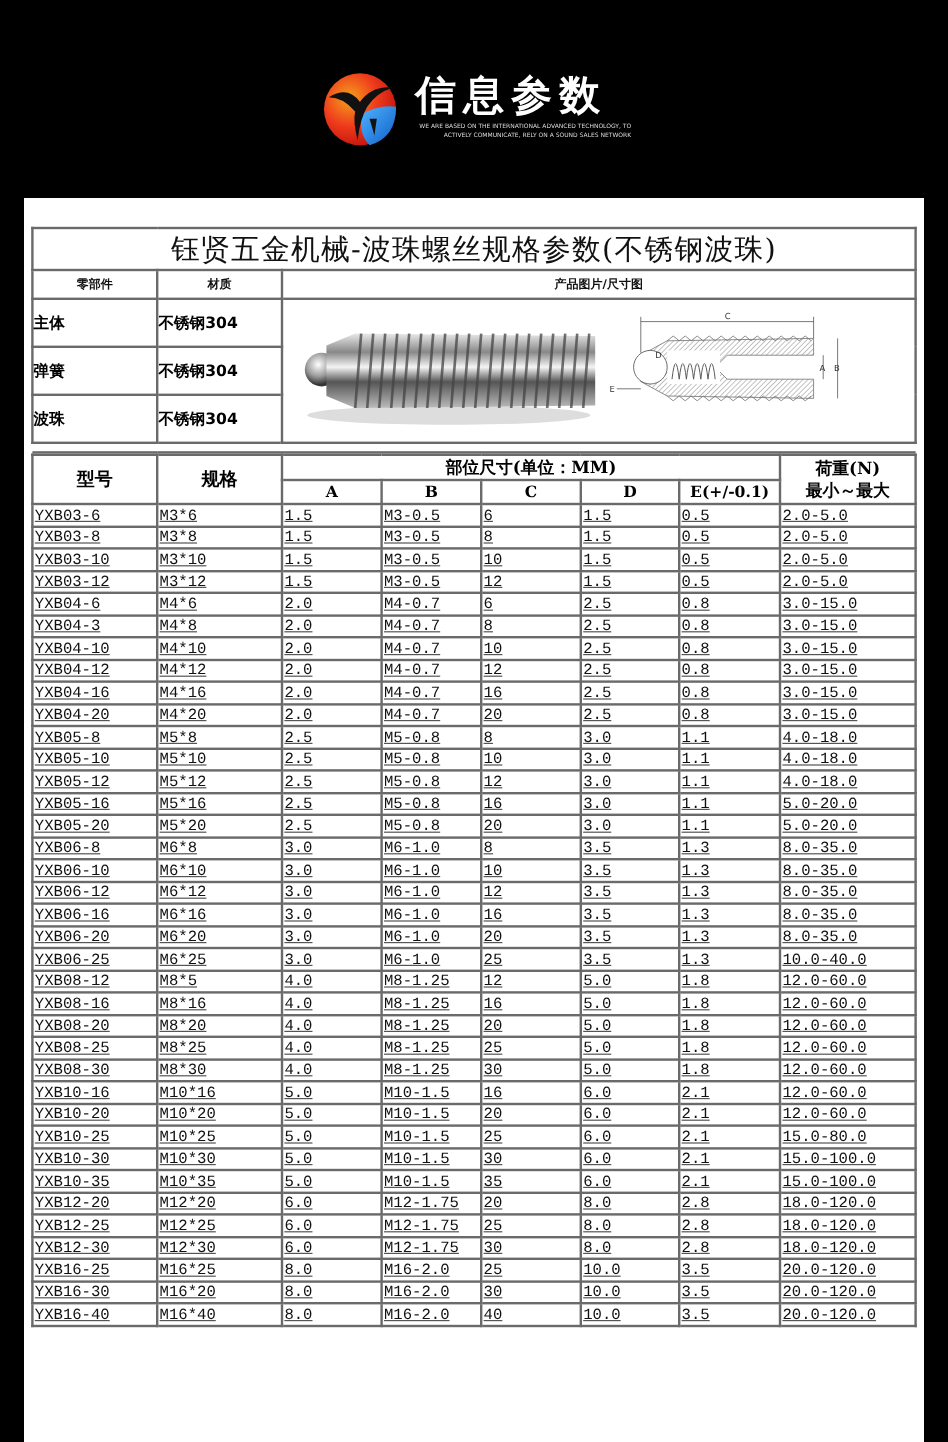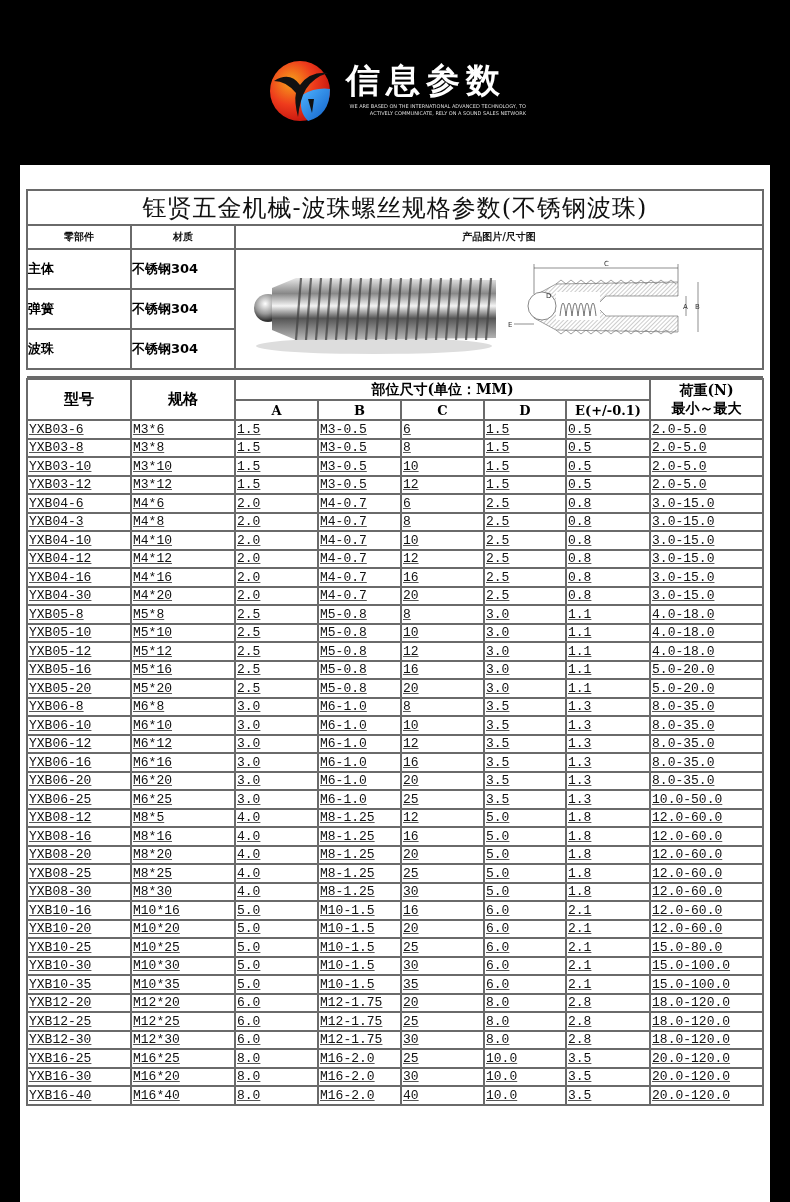--- a/index.html
+++ b/index.html
@@ -272,21 +272,21 @@
             <td class="d">YXB04-16</td>
             <td class="d">M4*16</td>
             <td class="d">2.0</td>
             <td class="d">M4-0.7</td>
             <td class="d">16</td>
             <td class="d">2.5</td>
             <td class="d">0.8</td>
             <td class="d">3.0-15.0</td>
           </tr>
           <tr>
-            <td class="d">YXB04-30</td>
+            <td class="d">YXB04-20</td>
             <td class="d">M4*20</td>
             <td class="d">2.0</td>
             <td class="d">M4-0.7</td>
             <td class="d">20</td>
             <td class="d">2.5</td>
             <td class="d">0.8</td>
             <td class="d">3.0-15.0</td>
           </tr>
           <tr>
             <td class="d">YXB05-8</td>
@@ -389,21 +389,21 @@
             <td class="d">8.0-35.0</td>
           </tr>
           <tr>
             <td class="d">YXB06-25</td>
             <td class="d">M6*25</td>
             <td class="d">3.0</td>
             <td class="d">M6-1.0</td>
             <td class="d">25</td>
             <td class="d">3.5</td>
             <td class="d">1.3</td>
-            <td class="d">10.0-50.0</td>
+            <td class="d">10.0-40.0</td>
           </tr>
           <tr>
             <td class="d">YXB08-12</td>
             <td class="d">M8*5</td>
             <td class="d">4.0</td>
             <td class="d">M8-1.25</td>
             <td class="d">12</td>
             <td class="d">5.0</td>
             <td class="d">1.8</td>
             <td class="d">12.0-60.0</td>

